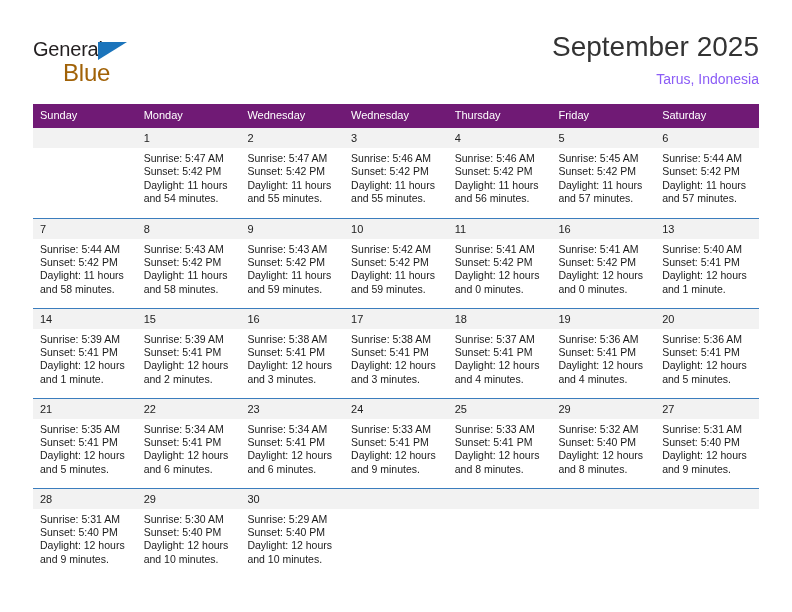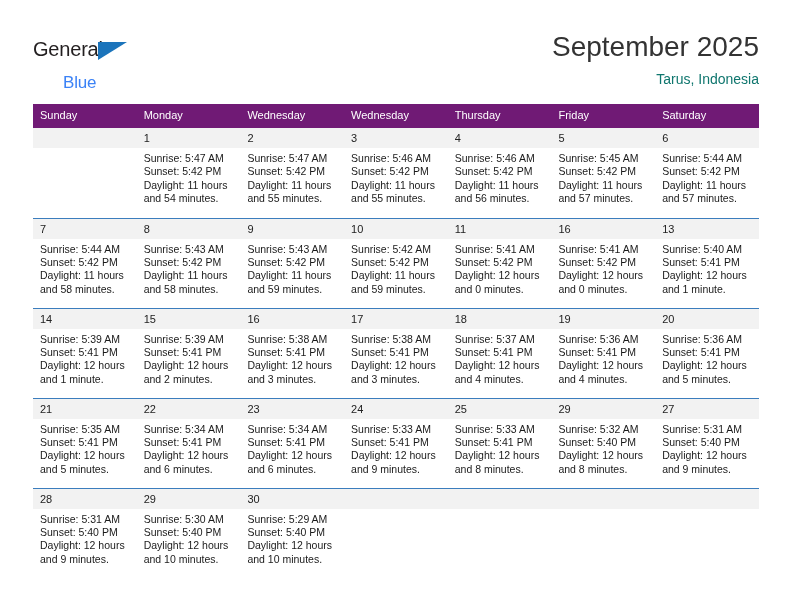--- a/index.html
+++ b/index.html
@@ -52,44 +52,44 @@
     left: 65px;
     top: 4px;
     width: 0;
     height: 0;
     border-left: 29px solid #1b74bb;
     border-bottom: 18px solid transparent;
   }
   .logo-blue {
     position: absolute;
     left: 30px;
-    top: 35px;
-    font-size: 17px;
+    top: 21px;
+    font-size: 24px;
     letter-spacing: -0.2px;
-    color: #3b82f6;
+    color: #a16207;
     font-family: "Liberation Sans", sans-serif;
   }
 
   .title-block {
     position: absolute;
     right: 33px;
     top: 30px;
     text-align: right;
   }
   .cal-title {
     font-size: 28px;
     color: #333333;
     font-weight: normal;
     line-height: 34px;
     white-space: nowrap;
     text-align: center;
   }
   .cal-subtitle {
     font-size: 14px;
-    color: #0f766e;
+    color: #8b5cf6;
     line-height: 20px;
     margin-top: 5px;
     white-space: nowrap;
   }
 
   
   .calendar {
     position: absolute;
     left: 33px;
     top: 104px;

